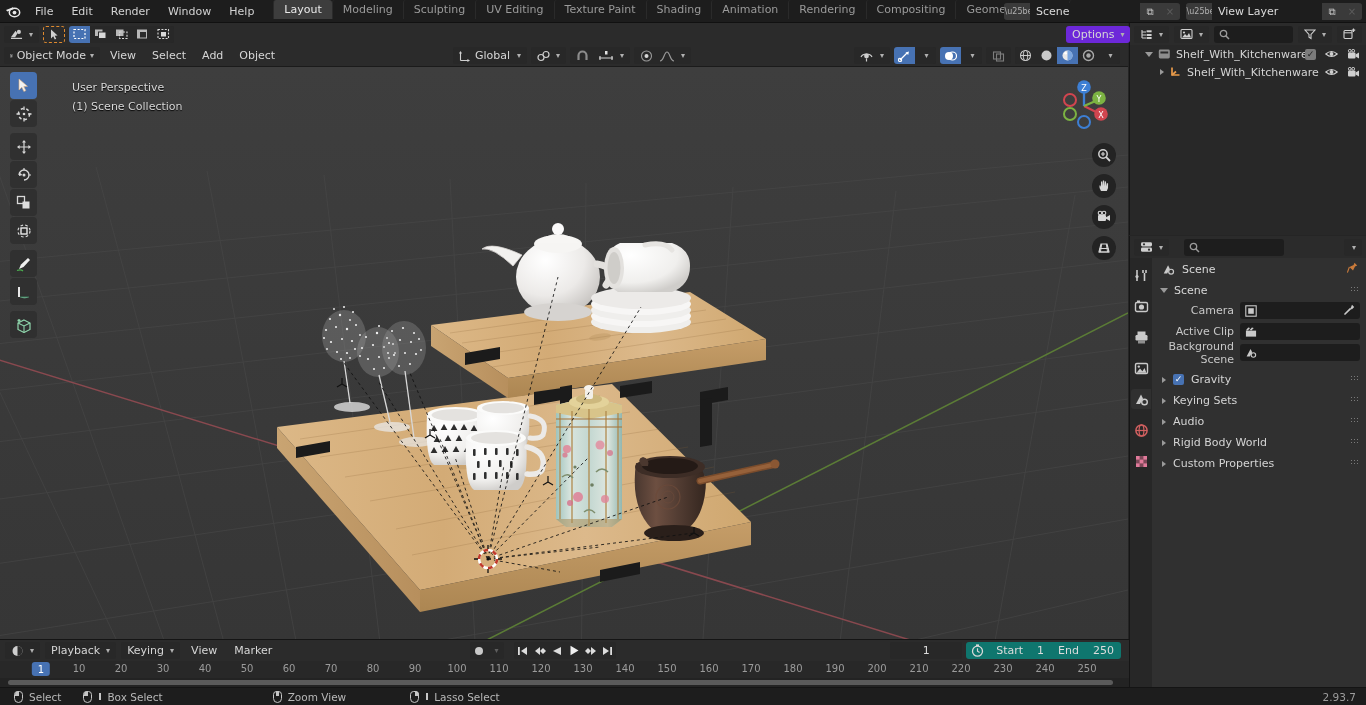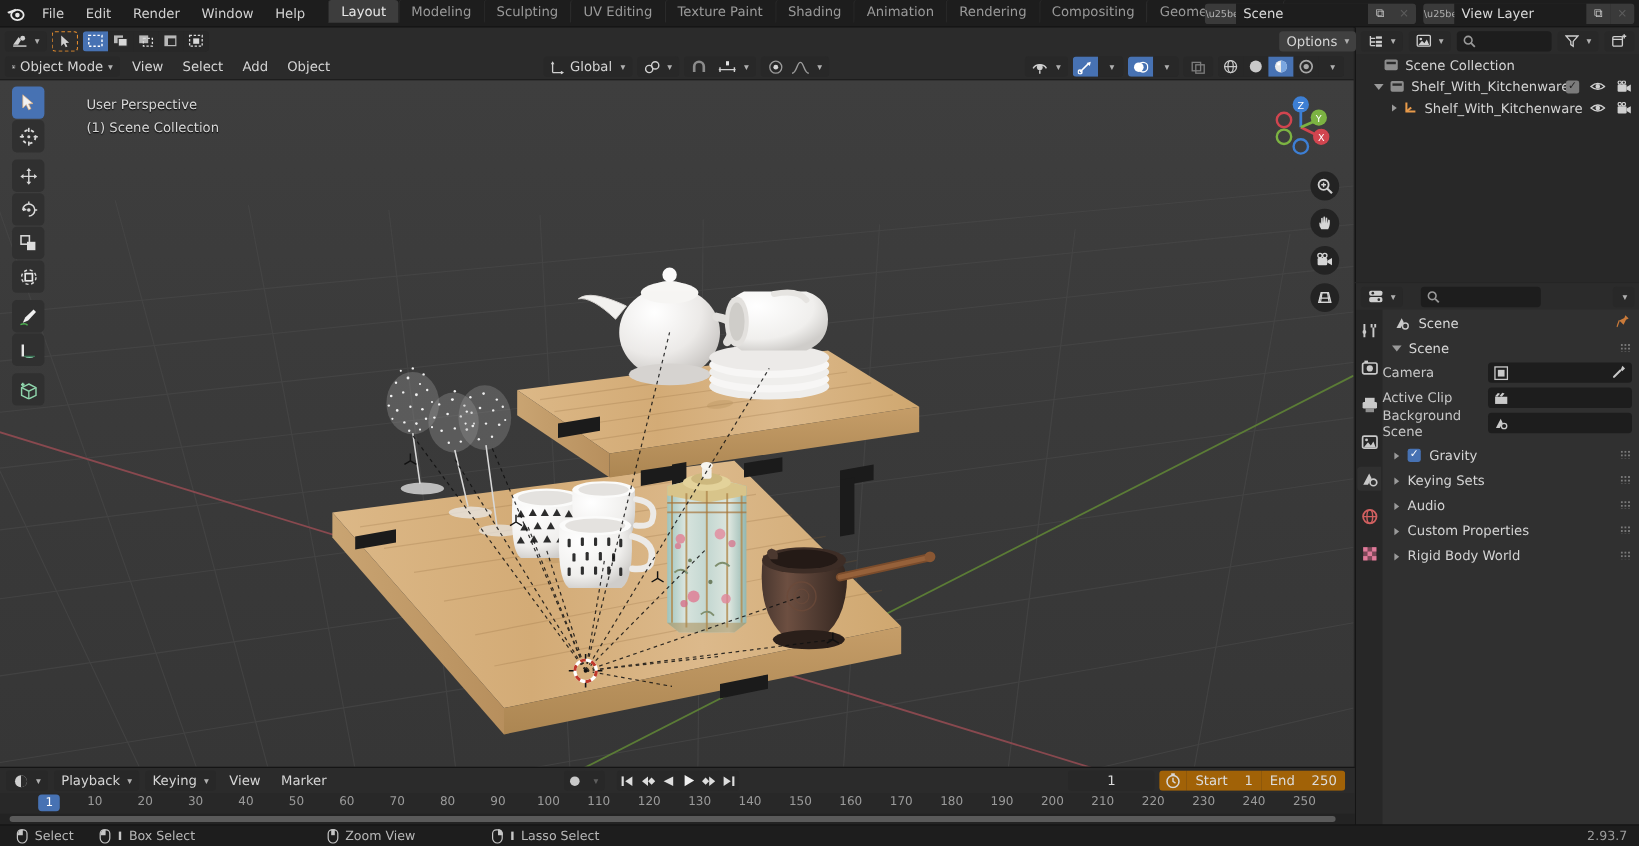--- a/index.html
+++ b/index.html
@@ -106,39 +106,39 @@
   .prop-main{ flex:1; padding:0; }
   .breadcrumb{ height:22px; display:flex; align-items:center; gap:7px; padding-left:10px; color:#d8d8d8; font-size:11px; position:relative;}
   .pin{ position:absolute; right:8px; }
   .panel-hdr{ height:20px; display:flex; align-items:center; gap:6px; padding-left:8px; color:#d8d8d8; font-size:11px; position:relative;}
   .tri{ width:0;height:0;border-left:4px solid #9a9a9a;border-top:3.5px solid transparent;border-bottom:3.5px solid transparent; }
   .tri.down{ border-left:4px solid transparent;border-right:4px solid transparent;border-top:5px solid #9a9a9a; border-bottom:none;}
   .grip{ position:absolute; right:7px; top:6px; width:9px;height:7px;
          background-image:radial-gradient(#7a7a7a 40%, transparent 41%);
          background-size:3px 3px; }
   .prop-row{ height:21px; display:flex; align-items:center; gap:6px; padding:0 6px 0 0; }
-  .prop-label{ width:82px; text-align:left; color:#c8c8c8; font-size:11px; }
+  .prop-label{ width:82px; text-align:right; color:#c8c8c8; font-size:11px; }
   .prop-field{ flex:1; height:17px; background:#1d1d1d; border-radius:3px; display:flex; align-items:center; padding:0 5px; gap:5px; position:relative;}
   .prop-field .eyedrop{ position:absolute; right:5px; }
   .sect-row{ height:21px; display:flex; align-items:center; gap:7px; padding-left:10px; color:#d4d4d4; font-size:11px; position:relative;}
   .chk{ width:11px;height:11px;background:#4772b3;border-radius:2px;display:flex;align-items:center;justify-content:center;color:#fff;font-size:9px;line-height:1;}
 
   
   .timeline{
     position:absolute; left:0; top:639px; width:1129px; height:48px;
     background:#2b2b2b; border-top:1px solid #151515;
   }
   .tl-hdr{ height:21px; display:flex; align-items:center; padding:0 5px; gap:5px; position:relative;}
   .tl-playbtns{ position:absolute; left:470px; display:flex; align-items:center; gap:4px; }
   .tl-btn{ width:17px;height:17px;background:#282828;display:flex;align-items:center;justify-content:center;color:#ddd;font-size:9px;}
   .tl-group2{ display:flex; border-radius:3px; overflow:hidden; }
   .tl-right{ position:absolute; right:8px; display:flex; align-items:center; gap:4px;}
   .frame-field{ width:72px;height:17px;background:#282828;border-radius:3px;display:flex;align-items:center;justify-content:center;color:#dcdcdc;font-size:11px;}
   .startend{ display:flex; border-radius:3px; overflow:hidden; }
-  .se-cell{ height:17px;background:#a16207;display:flex;align-items:center;padding:0 7px;gap:14px;color:#dcdcdc;font-size:11px;}
+  .se-cell{ height:17px;background:#0f766e;display:flex;align-items:center;padding:0 7px;gap:14px;color:#dcdcdc;font-size:11px;}
   .tl-ruler{ position:relative; height:17px; background:#282828; }
   .tick{ position:absolute; top:2px; color:#9b9b9b; font-size:10px; transform:translateX(-50%); }
   .playhead{ position:absolute; top:1px; height:14px; background:#4772b3; border-radius:3px; color:#fff; font-size:10px;
              display:flex;align-items:center;justify-content:center; padding:0 6px; transform:translateX(-50%);}
   .scrollrow{ position:relative; height:9px; background:#232323; }
   .scrollbar{ position:absolute; left:8px; top:2px; height:5px; background:#5a5a5a; border-radius:3px; }
 
   
   .statusbar{
     position:absolute; left:0; top:687px; width:1366px; height:18px;
@@ -382,21 +382,21 @@
             </svg>
         </div>
         <div class="seg">
             <span class="chev">▾</span>
           </div>
       </div>
     </div>
   </div>
 
   <div style="position:absolute; left:1066px; top:26px; z-index:6;">
-    <div class="hdr-btn" style="background:#404040">
+    <div class="hdr-btn" style="background:#6d28d9">
         <span>Options</span>
         <span class="chev">▾</span>
       </div>
   </div>
 
   <div class="viewport">
 
     <svg width="1128" height="572" viewBox="0 0 1128 572" style="position:absolute;left:0;top:0;">
       <defs>
         <linearGradient id="bgGrad" x1="0" y1="0" x2="0" y2="1">
@@ -903,27 +903,20 @@
       </div>
       <div class="hdr-btn">
         <svg width="13" height="12" viewBox="0 0 13 12">
             <rect x="1" y="2.5" width="8" height="8" rx="1" fill="none" stroke="#cfcfcf" stroke-width="1.1"></rect>
             <path d="M1 4.8 L9 4.8" stroke="#cfcfcf" stroke-width="1"></path>
             <path d="M10.5 0.5 L10.5 4 M8.8 2.2 L12.2 2.2" stroke="#cfcfcf" stroke-width="1.2"></path>
           </svg>
       </div>
     </div>
 
-    <div class="out-row" style="padding-left:23px">
-      <svg width="13" height="12" viewBox="0 0 13 12">
-          <rect x="0.8" y="1.5" width="11" height="9" rx="1.4" fill="#8d8d8d"></rect>
-          <rect x="2.4" y="3.5" width="7.8" height="2" fill="#2b2b2b"></rect>
-        </svg>
-      <span>Scene Collection</span>
-    </div>
 
     <div class="out-row" style="padding-left:15px">
       <span class="tri down"></span>
       <svg width="13" height="12" viewBox="0 0 13 12">
           <rect x="0.8" y="1.5" width="11" height="9" rx="1.4" fill="#8d8d8d"></rect>
           <rect x="2.4" y="3.5" width="7.8" height="2" fill="#2b2b2b"></rect>
         </svg>
       <span>Shelf_With_Kitchenware</span>
       <span class="out-icons">
         <span style="width:11px;height:11px;background:#7b7b7b;border-radius:2px;display:flex;align-items:center;justify-content:center;color:#222;font-size:9px;line-height:1;">✓</span>
@@ -1112,26 +1105,26 @@
           <span>Keying Sets</span>
           <span class="grip"></span>
         </div>
         <div class="sect-row">
           <span class="tri"></span>
           <span>Audio</span>
           <span class="grip"></span>
         </div>
         <div class="sect-row">
           <span class="tri"></span>
-          <span>Custom Properties</span>
+          <span>Rigid Body World</span>
           <span class="grip"></span>
         </div>
         <div class="sect-row">
           <span class="tri"></span>
-          <span>Rigid Body World</span>
+          <span>Custom Properties</span>
           <span class="grip"></span>
         </div>
       </div>
     </div>
   </div>
 
   <div class="timeline">
     <div class="tl-hdr">
       <div class="hdr-btn">
         <svg width="13" height="12" viewBox="0 0 13 12">

